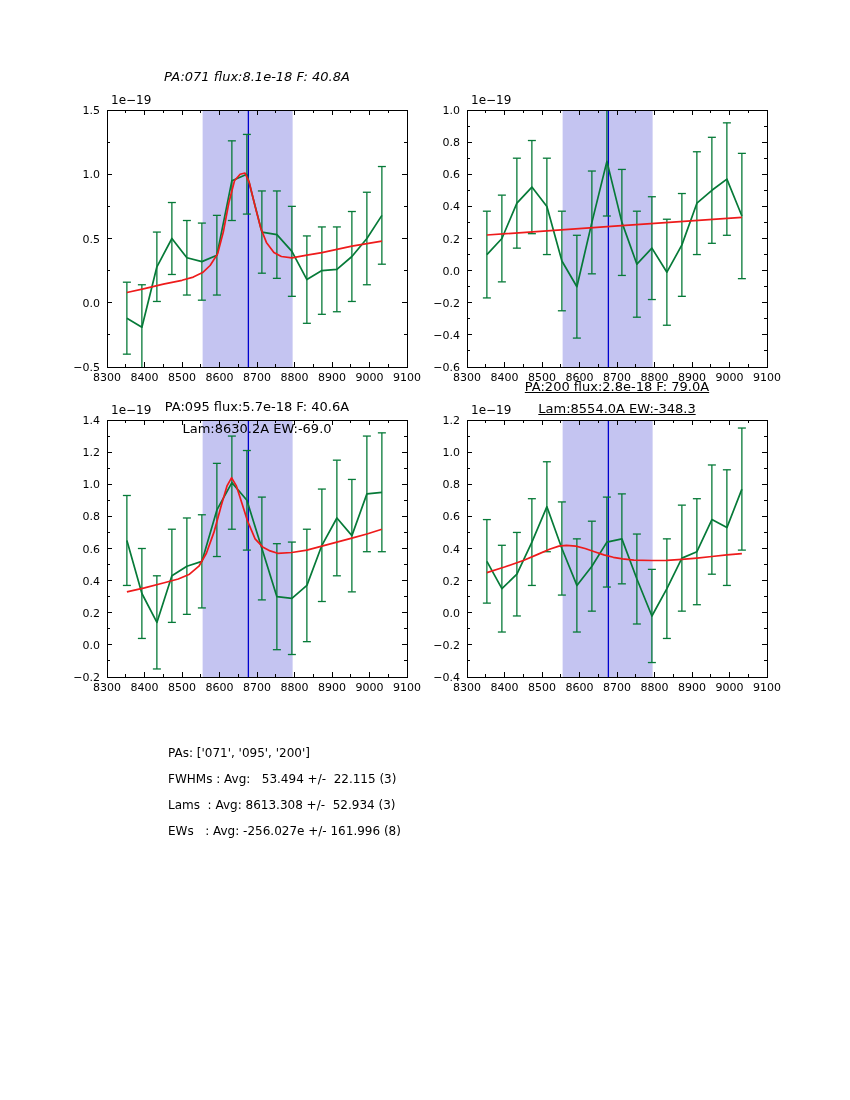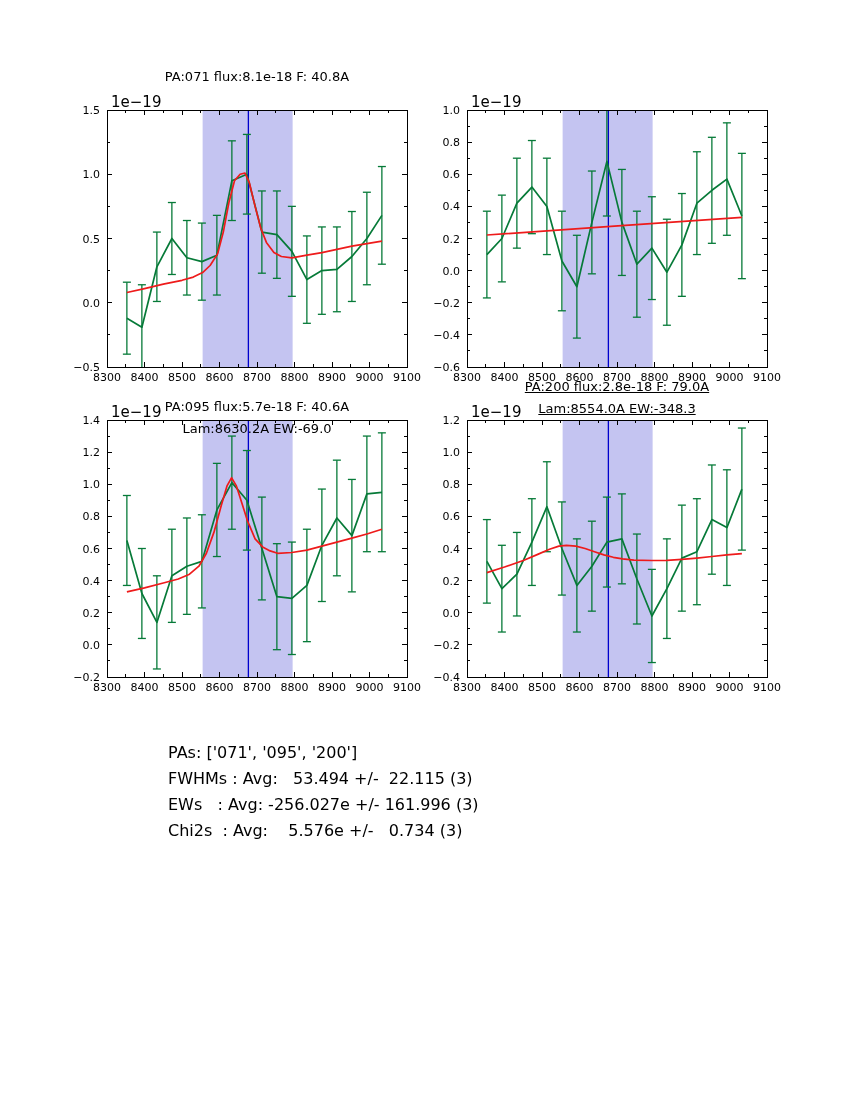--- a/index.html
+++ b/index.html
@@ -2,22 +2,22 @@
 <html><head>
 <meta charset="utf-8">
 <style>
   html,body{margin:0;padding:0;background:#fff;}
   .figure{position:relative;width:850px;height:1100px;background:#ffffff;overflow:hidden;
           font-family:"DejaVu Sans",sans-serif;color:#000;}
   #chart-svg{position:absolute;left:0;top:0;}
   #chart-svg text{font-family:"DejaVu Sans",sans-serif;}
   .plot-title{position:absolute;width:300px;text-align:center;font-size:13px;}
   .title-line{height:22px;line-height:22px;white-space:nowrap;}
-  .offset-label{position:absolute;font-size:15px;}
-  .stats{position:absolute;left:168px;top:740px;font-size:16px;}
+  .offset-label{position:absolute;font-size:12px;}
+  .stats{position:absolute;left:168px;top:740px;font-size:12px;}
   .stats-line{white-space:pre;height:26px;line-height:26px;}
 </style>
 </head>
 <body>
 
 <div class="figure">
   <svg id="chart-svg" width="850" height="1100">
       <g>
         <defs>
           <clipPath id="clip0">
@@ -633,36 +633,36 @@
           <text x="460" y="584.625" text-anchor="end">0.2</text>
           <text x="460" y="552.5" text-anchor="end">0.4</text>
           <text x="460" y="520.375" text-anchor="end">0.6</text>
           <text x="460" y="488.24999999999994" text-anchor="end">0.8</text>
           <text x="460" y="456.125" text-anchor="end">1.0</text>
           <text x="460" y="423.99999999999994" text-anchor="end">1.2</text>
         </g>
       </g>
     </svg>
 
-  <div class="plot-title" style="left:107px;top:66px;">
+  <div class="plot-title" style="left:107px;top:66px;font-style:italic;">
     <div class="title-line">PA:071 flux:8.1e-18 F: 40.8A</div>
   </div>
   <div class="plot-title" style="left:107px;top:396px;">
     <div class="title-line">PA:095 flux:5.7e-18 F: 40.6A</div>
     <div class="title-line">Lam:8630.2A EW:-69.0</div>
   </div>
   <div class="plot-title" style="left:467px;top:376px;text-decoration:underline;">
     <div class="title-line">PA:200 flux:2.8e-18 F: 79.0A</div>
     <div class="title-line">Lam:8554.0A EW:-348.3</div>
   </div>
 
   <div class="offset-label" style="left:111px;top:93px;">1e−19</div>
   <div class="offset-label" style="left:471px;top:93px;">1e−19</div>
   <div class="offset-label" style="left:111px;top:403px;">1e−19</div>
   <div class="offset-label" style="left:471px;top:403px;">1e−19</div>
 
   <div class="stats">
     <div class="stats-line">PAs: ['071', '095', '200']</div>
     <div class="stats-line">FWHMs : Avg:   53.494 +/-  22.115 (3)</div>
-    <div class="stats-line">EWs   : Avg: -256.027e +/- 161.996 (3)</div>
-    <div class="stats-line">Chi2s  : Avg:    5.576e +/-   0.734 (3)</div>
+    <div class="stats-line">Lams  : Avg: 8613.308 +/-  52.934 (3)</div>
+    <div class="stats-line">EWs   : Avg: -256.027e +/- 161.996 (8)</div>
   </div>
 </div>
 
 </body></html>

